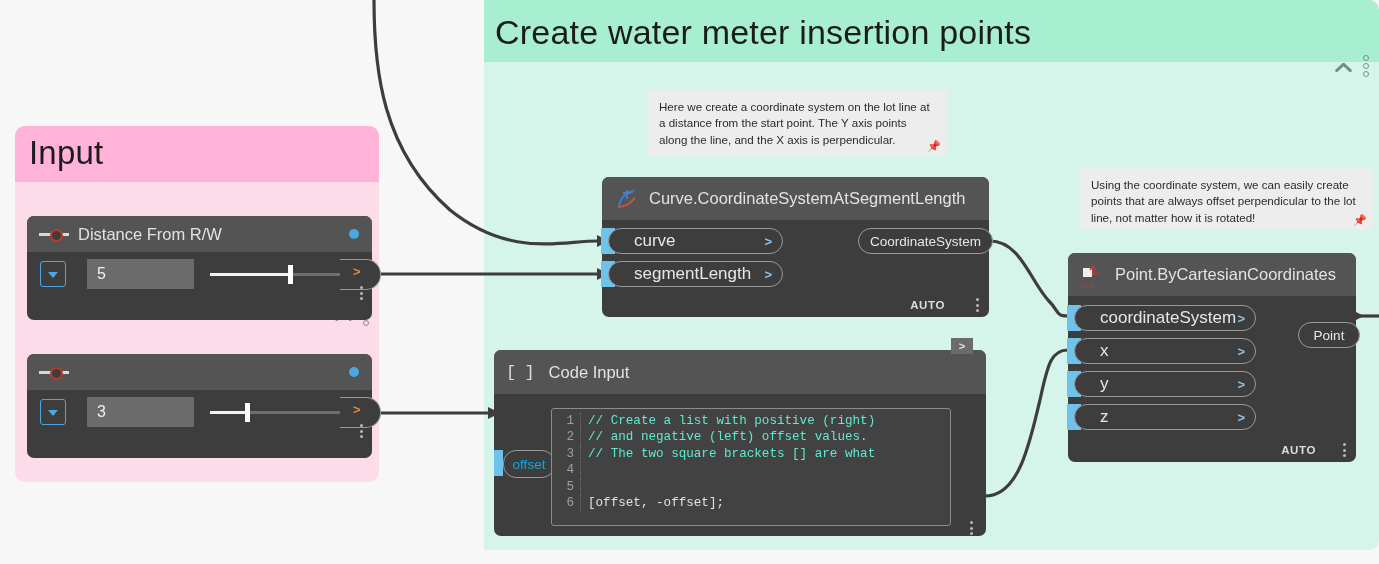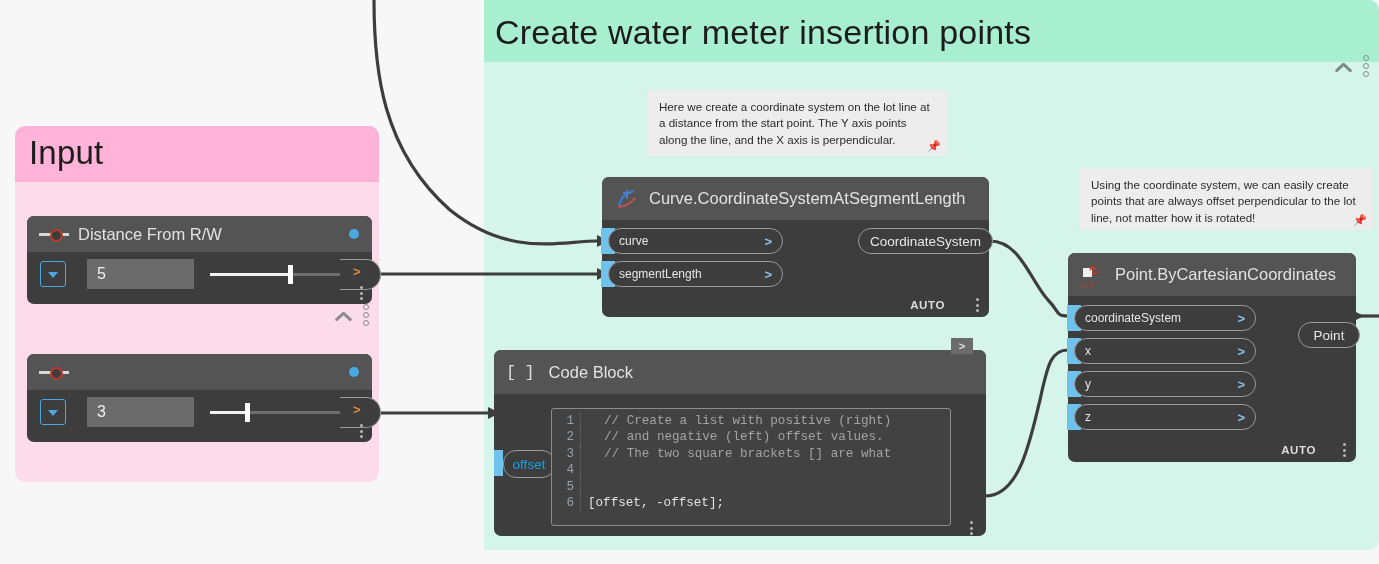--- a/index.html
+++ b/index.html
@@ -42,30 +42,30 @@
              background:#545454;border-radius:7px 7px 0 0;box-sizing:border-box;}
   .node-title{color:#e2e2e2;font-size:16.5px;white-space:nowrap;}
   .node-body{position:relative;}
   .node-dots{position:absolute;right:9px;display:flex;flex-direction:column;gap:2.5px;}
   .node-dots i{width:3px;height:3px;border-radius:50%;background:#b9b9b9;display:block;}
   .auto{position:absolute;color:#dcdcdc;font-size:11.5px;font-weight:bold;letter-spacing:.6px;}
 
   
   .port-in{position:absolute;height:26px;border:1px solid #9a9a9a;border-radius:13px;
            background:#3d3d3d;display:flex;align-items:center;box-sizing:border-box;}
-  .port-in .pname{color:#e6e6e6;font-size:12px;padding-left:10px;}
+  .port-in .pname{color:#e6e6e6;font-size:17px;padding-left:25px;}
   .port-in .caret{position:absolute;right:10px;color:#8fc2e8;font-size:13px;font-weight:bold;}
   .port-tab{position:absolute;width:9px;height:26px;background:#6ec2ec;}
   .port-tab.dbl{box-shadow:-5px 0 0 0 #6ec2ec;}
   .port-out{position:absolute;height:26px;border:1px solid #9a9a9a;border-radius:13px;
             background:#3d3d3d;display:flex;align-items:center;justify-content:center;box-sizing:border-box;}
   .port-out span{color:#e6e6e6;font-size:13.5px;}
 
   
-  .slider-node{width:345px;height:88px;}
+  .slider-node{width:345px;height:104px;}
   .sl-icon{width:30px;height:14px;position:relative;flex:none;}
   .sl-icon .bar{position:absolute;top:6px;left:0;width:30px;height:2.5px;background:#d8d8d8;}
   .sl-icon .knob{position:absolute;top:2px;left:11px;width:9px;height:9px;border-radius:50%;
                  border:2.5px solid #c0392b;background:#3d3d3d;}
   .sl-row{position:absolute;left:0;top:36px;width:100%;height:52px;}
   .combo{position:absolute;left:13px;top:9px;width:26px;height:26px;border:1.5px solid #4aa8e0;
          border-radius:3px;box-sizing:border-box;}
   .combo:after{content:"";position:absolute;left:7px;top:10px;border-left:5px solid transparent;
                border-right:5px solid transparent;border-top:6px solid #4aa8e0;}
   .valbox{position:absolute;left:60px;top:7px;width:107px;height:30px;background:#6b6b6b;
@@ -86,21 +86,21 @@
 
   
   #node-codeblock{left:494px;top:350px;width:492px;height:186px;}
   .cb-icon{font-family:"Liberation Mono", monospace;font-size:17px;color:#dcdcdc;letter-spacing:-1px;}
   .cb-icon em{color:#d0473f;font-style:normal;}
   .code-area{position:absolute;left:57px;top:14px;width:400px;height:118px;background:#424242;
              border:1px solid #8c8c8c;border-radius:3px;box-sizing:border-box;padding:4px 0 0 0;}
   .code-line{display:flex;font-family:"Liberation Mono", monospace;font-size:12.6px;line-height:16.4px;}
   .ln{width:22px;text-align:right;color:#9aa0a6;padding-right:6px;border-right:1px dotted #6d6d6d;flex:none;}
   .ctext{padding-left:7px;white-space:pre;}
-  .cmt{color:#a3a3a3;margin-left:16px;}
+  .cmt{color:#5eead4;}
   .cod{color:#e2e2e2;}
   .cb-outport{position:absolute;right:13px;bottom:40px;width:22px;height:16px;background:#6b6b6b;
               display:flex;align-items:center;justify-content:center;color:#e2e2e2;font-size:11px;font-weight:bold;}
   .cb-inport{position:absolute;left:9px;top:56px;width:50px;height:26px;border:1px solid #9a9a9a;
              border-radius:13px;background:#3d3d3d;display:flex;align-items:center;justify-content:center;}
   .cb-inport span{color:#0ea5e9;font-size:13.5px;}
 
   
   .curve-ic{width:26px;height:24px;flex:none;}
   .xyz-ic{width:26px;height:26px;flex:none;position:relative;}
@@ -252,21 +252,21 @@
           <i></i>
           <i></i>
           <i></i>
         </div>
     </div>
   </div>
 
   <div class="node" id="node-codeblock">
     <div class="node-head" style="height:44px;">
       <span class="cb-icon">[<em>&nbsp;</em>]</span>
-      <span class="node-title" style="padding-left:6px;">Code Block</span>
+      <span class="node-title" style="padding-left:6px;">Code Input</span>
     </div>
     <div class="node-body">
       <div class="port-tab" style="left:0px;top:56px;"></div>
       <div class="cb-inport">
         <span>offset</span>
       </div>
 
       <div class="code-area">
         <div class="code-line">
             <span class="ln">1</span>

